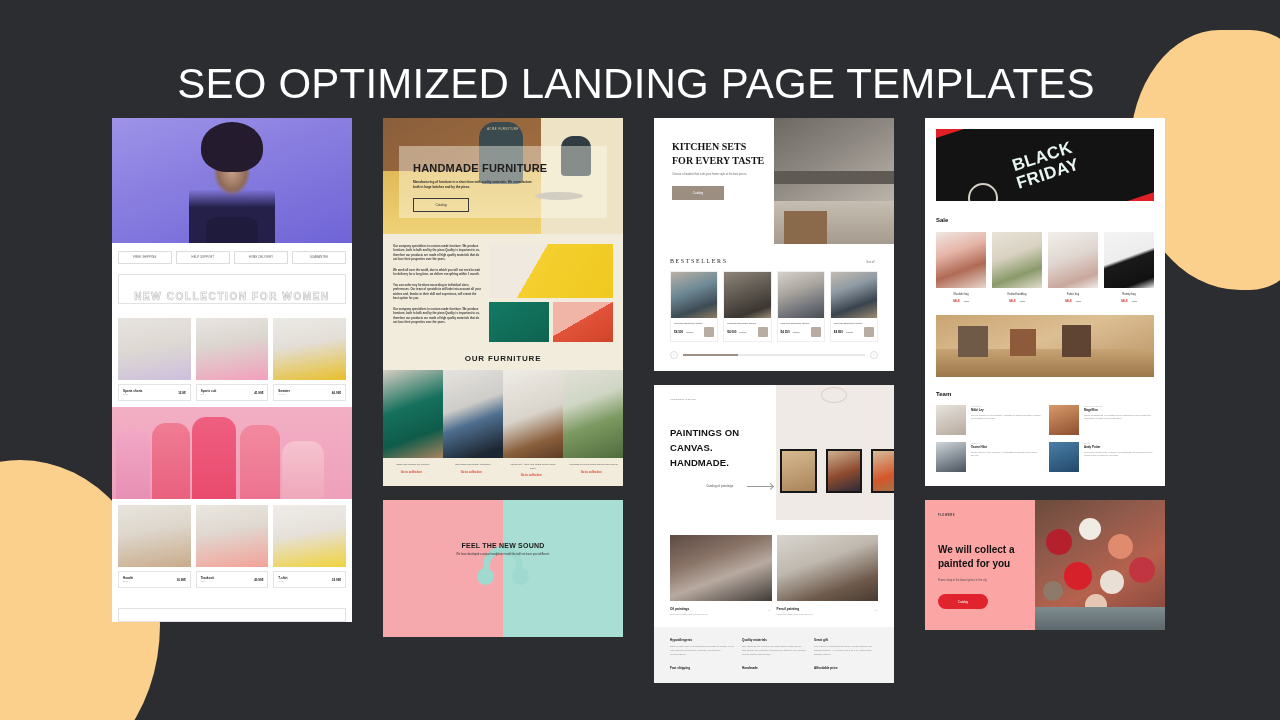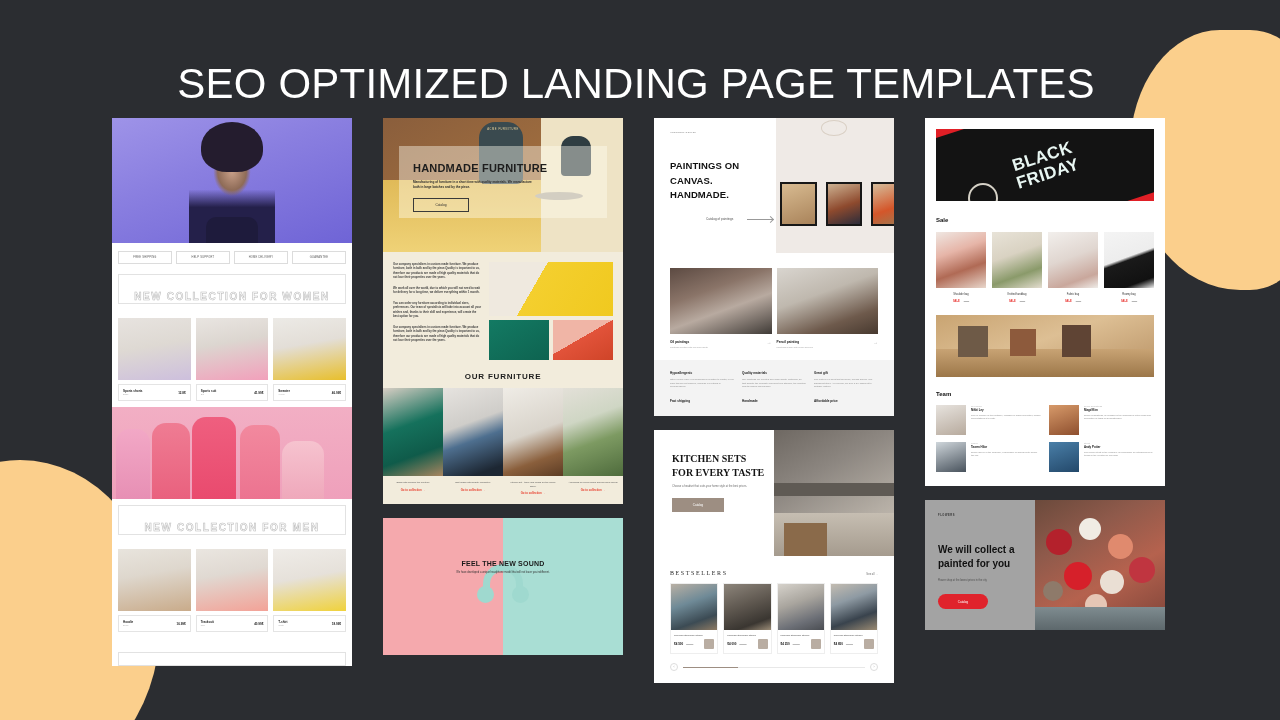--- a/index.html
+++ b/index.html
@@ -64,21 +64,21 @@
   .f-meta { margin-top: 4px; border: 1px solid #e4e4e4; height: 17px; display: flex; align-items: center; justify-content: space-between; padding: 0 4px; }
   .f-name { font-size: 3px; font-weight: bold; color: #222; line-height: 1.25; }
   .f-sub { font-size: 2.2px; color: #b0b0b0; }
   .f-price { font-size: 3px; font-weight: bold; color: #222; }
   .f-hero2 { height: 92px; position: relative; overflow: hidden;
     background: linear-gradient(180deg,#f2afc4 0%,#efa0bb 100%); }
   .person { position: absolute; bottom: 0; border-radius: 14px 14px 0 0; }
 
   
   .fur { background: #f2ecdc; }
-  .fur-hero { height: 134px; position: relative;
+  .fur-hero { height: 116px; position: relative;
     background: linear-gradient(160deg,#8d5f3e 0%,#a06f44 28%,#d9b05a 52%,#e8c96b 100%); overflow: hidden;}
   .fur-wall { position: absolute; inset: 0 34% 46% 0; background: linear-gradient(150deg,#8a5e3c,#a3703f); }
   .fur-floor { position: absolute; left:0; right:0; bottom: 0; height: 54%; background: linear-gradient(180deg,#e0ba58,#efd277); }
   .fur-rightwall { position: absolute; right: 0; top: 0; bottom: 0; width: 34%; background: #eee3c5; }
   .fur-logo { position: absolute; top: 10px; left: 50%; transform: translateX(-50%); font-size: 2.6px; color: #f2d9a0; letter-spacing: .6px; }
   .fur-glass { position: absolute; left: 16px; right: 16px; top: 28px; height: 72px; background: rgba(255,252,240,.42); }
   .fur-h1 { position: absolute; left: 30px; top: 44px; font-size: 11px; font-weight: bold; letter-spacing: .2px; color: #1d1d1d; }
   .fur-p { position: absolute; left: 30px; top: 62px; width: 125px; font-size: 3.1px; line-height: 1.5; color: #2a2a2a; font-weight: bold;}
   .fur-btn { position: absolute; left: 30px; top: 80px; width: 56px; height: 14px; border: 1px solid #3a3a3a; display: flex; align-items: center; justify-content: center; font-size: 3.2px; color: #2b2b2b;}
   .fur-chair { position: absolute; }
@@ -166,21 +166,21 @@
   .bf-wide { margin: 12px 11px 0; height: 62px; background: linear-gradient(160deg,#c9a472 0%,#ddbf94 45%,#b79063 100%); position: relative; overflow: hidden;}
   .bf-th { font-size: 6px; font-weight: bold; color: #111; margin: 14px 0 0 11px; }
   .bf-team { padding: 8px 11px 14px; display: grid; grid-template-columns: 1fr 1fr; gap: 7px 8px; }
   .bf-mem { display: flex; gap: 5px; }
   .bf-av { width: 30px; height: 30px; flex-shrink: 0; }
   .bf-role { font-size: 2.2px; color: #b3b3b3; }
   .bf-name { font-size: 2.9px; font-weight: bold; color: #111; margin: 1px 0 2px; }
   .bf-bio { font-size: 2.3px; color: #8e8e8e; line-height: 1.5; }
 
   .fl { display: flex; height: 130px; }
-  .fl-left { width: 46%; background: #a3a3a3; padding: 14px 0 13px 13px; }
+  .fl-left { width: 46%; background: #fca5a5; padding: 14px 0 13px 13px; }
   .fl-logo { font-size: 2.6px; font-weight: bold; color: #333; letter-spacing: .6px;}
   .fl-h { font-size: 10px; font-weight: bold; color: #111; line-height: 1.4; margin-top: 26px; }
   .fl-p { font-size: 2.6px; color: #4e4e4e; margin-top: 8px; }
   .fl-btn { margin-top: 12px; width: 50px; height: 15px; background: #e0232c; border-radius: 30px; color: #fff; font-size: 3px; display: flex; align-items: center; justify-content: center; }
   .fl-img { width: 54%; position: relative; overflow: hidden; background: linear-gradient(150deg,#6b4a3c 0%,#8f5a4b 30%,#b5624e 60%,#7c4338 100%); }
 
   .ph { position: absolute; border-radius: 50%; }
 </style>
 </head>
 <body>
@@ -243,23 +243,20 @@
             </div>
           </div>
         </div>
 
         <div class="f-hero2">
           <div class="person" style="left:4px;width:34px;height:70px;background:linear-gradient(180deg,#f2a8c6,#e78fb4)"></div>
           <div class="person" style="left:40px;width:38px;height:76px;background:linear-gradient(180deg,#ef7c93,#e9617e)"></div>
           <div class="person" style="left:80px;width:44px;height:82px;background:linear-gradient(180deg,#ef5f7f,#e94a6e)"></div>
           <div class="person" style="left:128px;width:40px;height:74px;background:linear-gradient(180deg,#f2899e,#ec7390)"></div>
           <div class="person" style="left:170px;width:42px;height:58px;background:linear-gradient(180deg,#f6c3cf,#efa8bb)"></div>
-        </div>
-        <div class="f-banner" style="margin-top:6px">
-          <span>NEW COLLECTION FOR MEN</span>
         </div>
         <div class="f-prods">
           <div class="f-prod">
             <div class="f-img" style="background:linear-gradient(170deg,#e8e4dd 0%,#ded7cd 40%,#c9ab8a 100%)"></div>
             <div class="f-meta">
               <div>
                   <div class="f-name">Hoodie</div>
                    <div class="f-sub">Beige</div>
                 </div>
               <div class="f-price">16.99$</div>
@@ -362,80 +359,20 @@
           <div class="snd-h">FEEL THE NEW SOUND</div>
           <div class="snd-p">We have developed a unique headphone model that will not leave you indifferent.</div>
         </div>
       </div>
 
     </div>
 
     <div class="col">
 
       <div class="card">
-        <div class="p-hero">
-          <div class="p-left">
-            <div class="p-logo">Handmade Canvas</div>
-            <div class="p-h1">
-              <div>PAINTINGS ON</div>
-              <div>CANVAS.</div>
-              <div>HANDMADE.</div>
-            </div>
-            <div class="p-cta">
-              <span>Catalog of paintings</span>
-              <i></i>
-            </div>
-          </div>
-          <div class="p-right">
-            <div style="position:absolute;left:38%;top:2px;width:26px;height:16px;border:1.5px solid #d9cfc4;border-radius:50%"></div>
-            <div class="p-frames">
-              <div class="p-frame" style="background:linear-gradient(160deg,#d8bb91,#a9835a)"></div>
-              <div class="p-frame" style="background:linear-gradient(160deg,#cdb191,#8e4a2e 55%,#2c2c3a)"></div>
-              <div class="p-frame" style="background:linear-gradient(160deg,#d5bd9b,#d4562a 60%,#9c7a52)"></div>
-            </div>
-          </div>
-        </div>
-        <div class="p-two">
-          <div class="it">
-            <div class="im" style="background:linear-gradient(160deg,#5c4a42 0%,#8a7468 35%,#b8aaa0 60%,#3f3a36 100%)"></div>
-            <div class="cap"><span class="ar">→</span><span>Oil paintings</span></div>
-            <div class="sub">Paintings painted with oils and paints</div>
-          </div>
-          <div class="it">
-            <div class="im" style="background:linear-gradient(160deg,#d9d5cf 0%,#bfb8ae 40%,#6e5a4c 75%,#47392f 100%)"></div>
-            <div class="cap"><span class="ar">→</span><span>Pencil painting</span></div>
-            <div class="sub">Paintings drawn with pencil and pen</div>
-          </div>
-        </div>
-        <div class="p-feats">
-          <div class="p-feat">
-            <h4>Hypoallergenic</h4>
-            <p>Often people have a hypoallergenic reaction to paints, in our case this will not happen, because everything is hypoallergenic.</p>
-          </div>
-          <div class="p-feat">
-            <h4>Quality materials</h4>
-            <p>Our paintings are created from high-quality materials, so that despite the humidity and long-term storage, the painting has its original appearance.</p>
-          </div>
-          <div class="p-feat">
-            <h4>Great gift</h4>
-            <p>The picture is a great gift for family, friends and for your significant other. As a bonus, we give a 5% discount to birthday parties.</p>
-          </div>
-          <div class="p-feat">
-            <h4>Fast shipping</h4>
-          </div>
-          <div class="p-feat">
-            <h4>Handmade</h4>
-          </div>
-          <div class="p-feat">
-            <h4>Affordable price</h4>
-          </div>
-        </div>
-      </div>
-
-      <div class="card">
         <div class="k-hero">
           <div class="k-left">
             <div class="k-h1">
               <div>KITCHEN SETS</div>
               <div>FOR EVERY TASTE</div>
             </div>
             <div class="k-p">Choose a headset that suits your home style at the best prices.</div>
             <div class="k-btn">Catalog</div>
           </div>
           <div class="k-img">
@@ -496,20 +433,80 @@
         </div>
         <div class="k-bar">
           <div class="k-arrow">‹</div>
           <div class="k-track">
               <i></i>
             </div>
           <div class="k-arrow">›</div>
         </div>
       </div>
 
+      <div class="card">
+        <div class="p-hero">
+          <div class="p-left">
+            <div class="p-logo">Handmade Canvas</div>
+            <div class="p-h1">
+              <div>PAINTINGS ON</div>
+              <div>CANVAS.</div>
+              <div>HANDMADE.</div>
+            </div>
+            <div class="p-cta">
+              <span>Catalog of paintings</span>
+              <i></i>
+            </div>
+          </div>
+          <div class="p-right">
+            <div style="position:absolute;left:38%;top:2px;width:26px;height:16px;border:1.5px solid #d9cfc4;border-radius:50%"></div>
+            <div class="p-frames">
+              <div class="p-frame" style="background:linear-gradient(160deg,#d8bb91,#a9835a)"></div>
+              <div class="p-frame" style="background:linear-gradient(160deg,#cdb191,#8e4a2e 55%,#2c2c3a)"></div>
+              <div class="p-frame" style="background:linear-gradient(160deg,#d5bd9b,#d4562a 60%,#9c7a52)"></div>
+            </div>
+          </div>
+        </div>
+        <div class="p-two">
+          <div class="it">
+            <div class="im" style="background:linear-gradient(160deg,#5c4a42 0%,#8a7468 35%,#b8aaa0 60%,#3f3a36 100%)"></div>
+            <div class="cap"><span class="ar">→</span><span>Oil paintings</span></div>
+            <div class="sub">Paintings painted with oils and paints</div>
+          </div>
+          <div class="it">
+            <div class="im" style="background:linear-gradient(160deg,#d9d5cf 0%,#bfb8ae 40%,#6e5a4c 75%,#47392f 100%)"></div>
+            <div class="cap"><span class="ar">→</span><span>Pencil painting</span></div>
+            <div class="sub">Paintings drawn with pencil and pen</div>
+          </div>
+        </div>
+        <div class="p-feats">
+          <div class="p-feat">
+            <h4>Hypoallergenic</h4>
+            <p>Often people have a hypoallergenic reaction to paints, in our case this will not happen, because everything is hypoallergenic.</p>
+          </div>
+          <div class="p-feat">
+            <h4>Quality materials</h4>
+            <p>Our paintings are created from high-quality materials, so that despite the humidity and long-term storage, the painting has its original appearance.</p>
+          </div>
+          <div class="p-feat">
+            <h4>Great gift</h4>
+            <p>The picture is a great gift for family, friends and for your significant other. As a bonus, we give a 5% discount to birthday parties.</p>
+          </div>
+          <div class="p-feat">
+            <h4>Fast shipping</h4>
+          </div>
+          <div class="p-feat">
+            <h4>Handmade</h4>
+          </div>
+          <div class="p-feat">
+            <h4>Affordable price</h4>
+          </div>
+        </div>
+      </div>
+
     </div>
 
     <div class="col">
 
       <div class="card">
         <div class="bf-hero">
           <div class="bf-diag"></div>
           <div class="bf-ring"></div>
           <div class="bf-txt">
             <div>BLACK</div>

